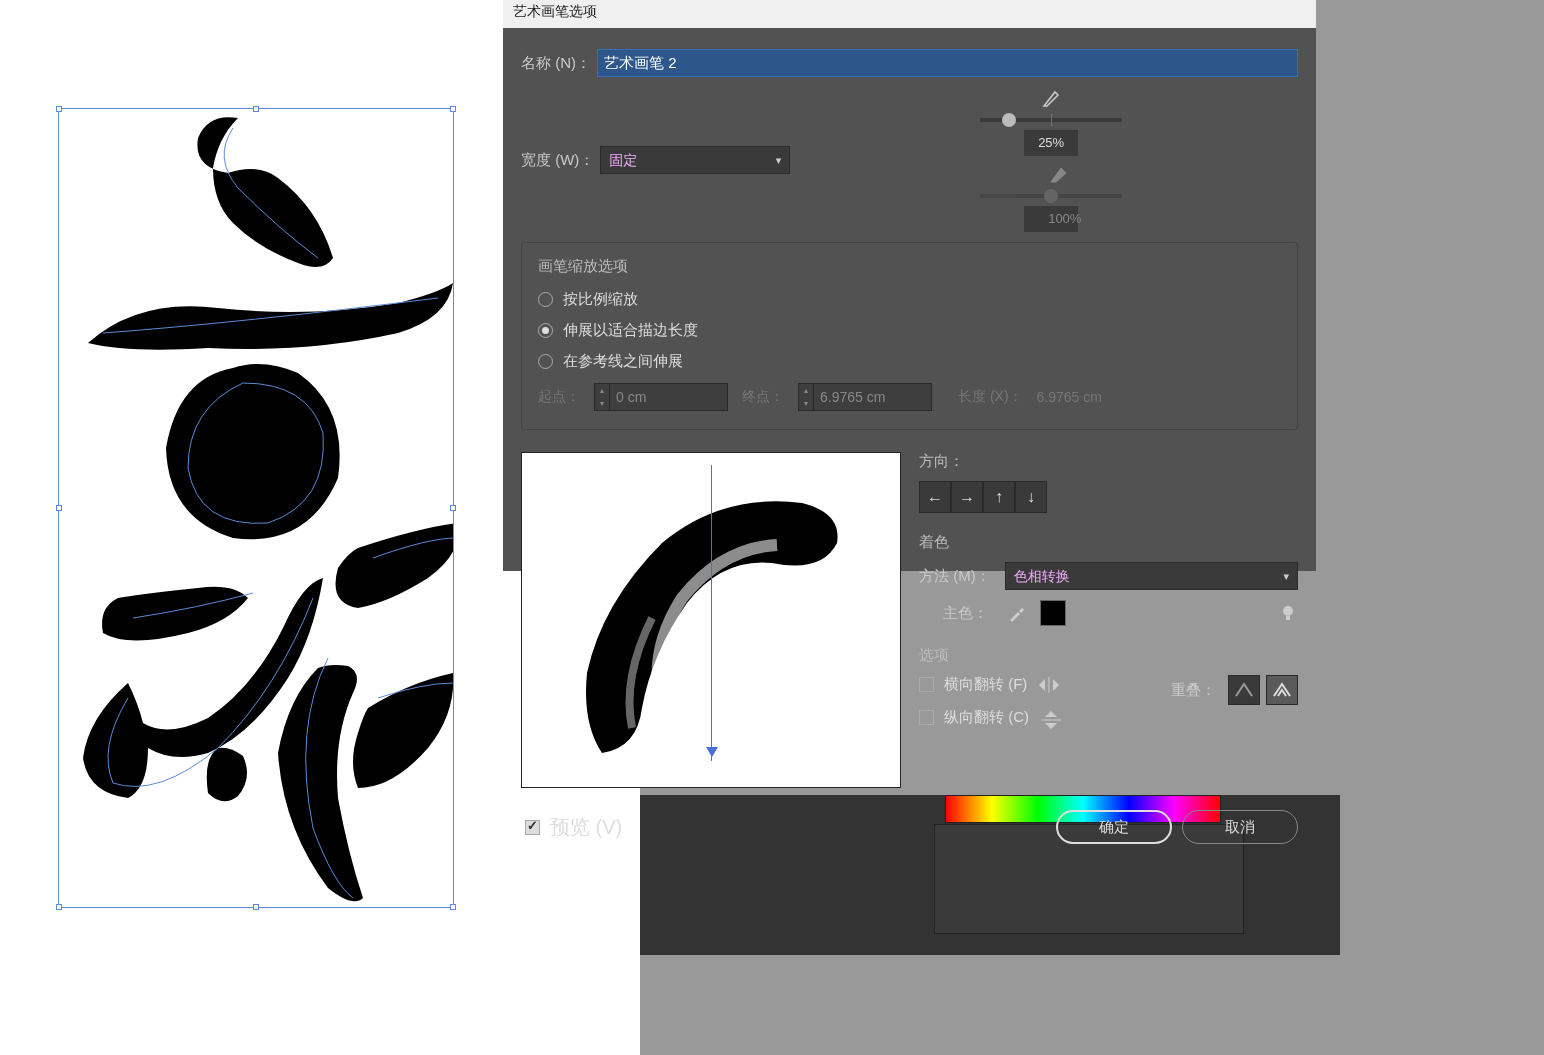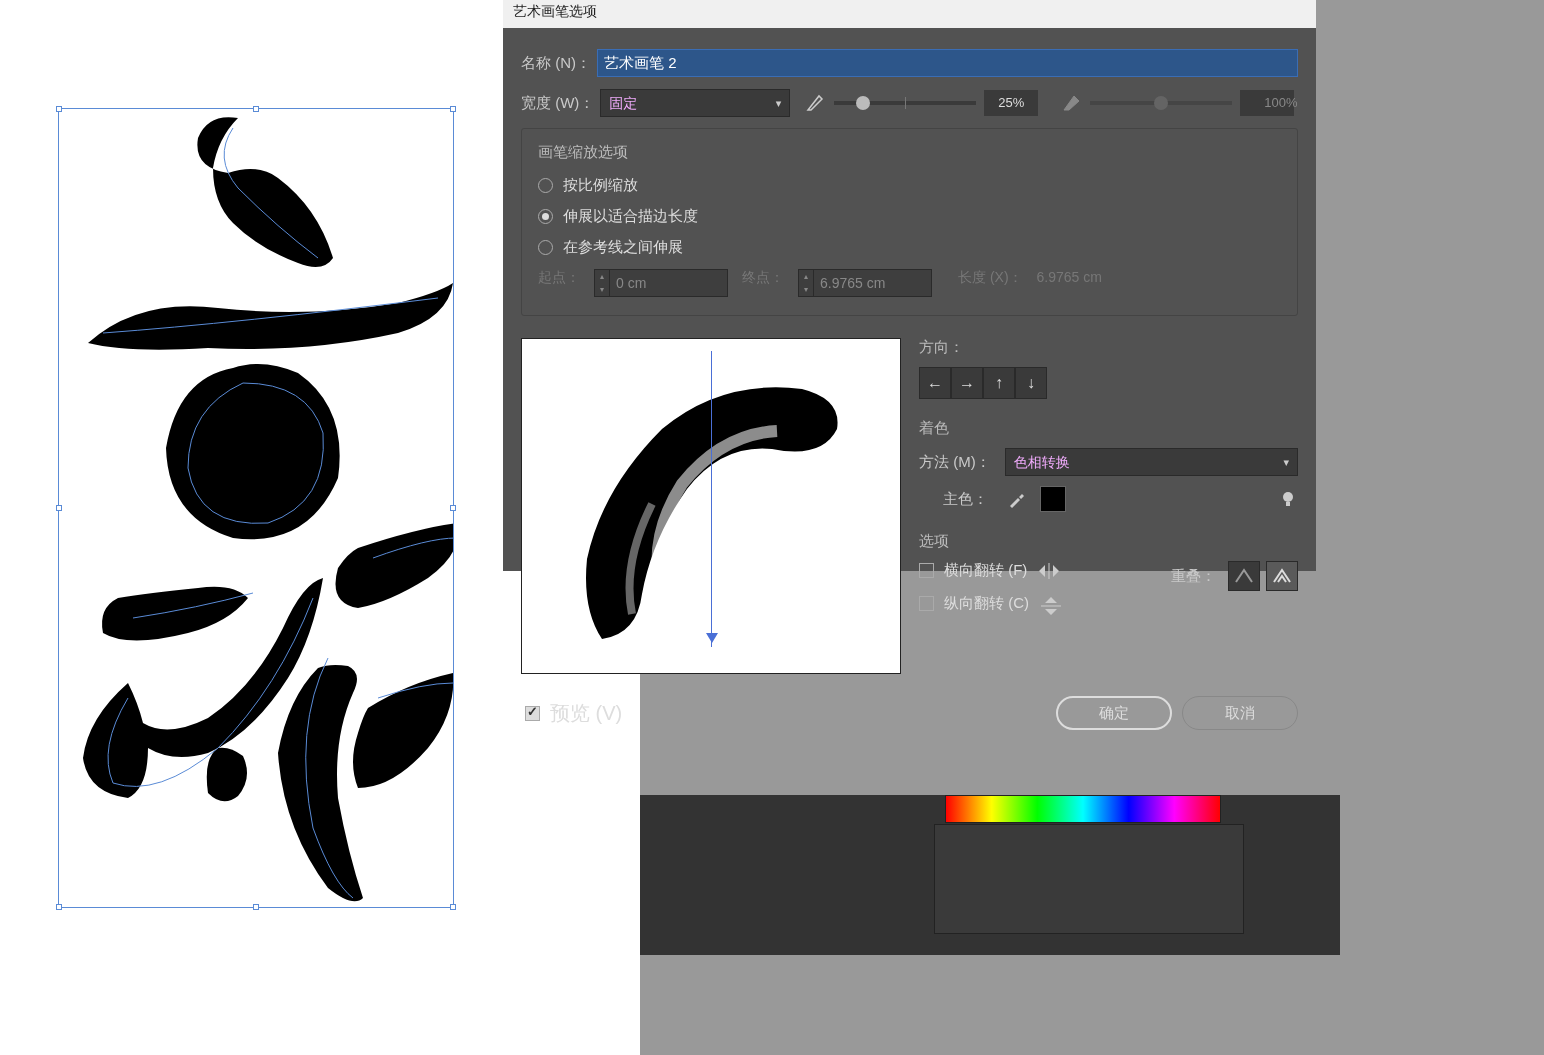--- a/index.html
+++ b/index.html
@@ -60,21 +60,21 @@
 .pct-box.disabled { color: #888; padding-left: 24px; }
 
 .panel {
   border: 1px solid #444; border-radius: 3px; padding: 14px 16px 18px 16px; margin-top: 8px;
 }
 .panel-title { color: #bbb; font-size: 15px; margin-bottom: 14px; }
 .radio-row { display: flex; align-items: center; margin-bottom: 12px; color: #ddd; font-size: 15px; }
 .radio { width: 15px; height: 15px; border-radius: 50%; border: 1.5px solid #aaa; margin-right: 10px; position: relative; }
 .radio.checked::after { content:""; position:absolute; left:2.5px; top:2.5px; width:7px; height:7px; border-radius:50%; background:#ddd; }
 
-.num-row { display: flex; gap: 14px; margin-top: 6px; }
+.num-row { display: flex; align-items: center; gap: 14px; margin-top: 6px; }
 .num-label { color: #777; font-size: 14px; }
 .spinner { display: flex; align-items: center; }
 .spin-btns { width: 16px; height: 28px; display:flex; flex-direction:column; background:#3e3e3e; border:1px solid #2a2a2a; }
 .spin-btns span { flex:1; display:flex; align-items:center; justify-content:center; font-size:8px; color:#888; }
 .num-input { width: 118px; height: 28px; background: #3e3e3e; border: 1px solid #2a2a2a; border-left:none; color: #888; padding: 0 6px; font-size: 14px; line-height:26px; }
 
 .mid-section { display: flex; gap: 18px; margin-top: 22px; }
 .preview-box {
   width: 380px; height: 336px; background: #fff; border: 1px solid #222;
   position: relative;
@@ -163,21 +163,21 @@
   <div class="dialog-body">
 
     <div class="row">
       <span class="row-label">名称 (N)：</span>
       <input class="text-input" style="background: rgb(45, 86, 138);" value="艺术画笔 2">
     </div>
 
     <div class="row">
       <span class="row-label">宽度 (W)：</span>
       <div class="dropdown">固定</div>
-      <div class="slider-wrap" style="margin-left:14px;">
+      <div class="slider-wrap" style="margin-left:14px;flex-direction:column;">
         <span class="pressure-icon">
           <svg width="20" height="20" viewBox="0 0 20 20">
               <path d="M3 17 L14 3 L17 6 L6 17 Z" fill="none" stroke="#ccc" stroke-width="1.5"></path>
             </svg>
         </span>
         <div class="slider-track">
           <div class="slider-thumb" style="left:22px;"></div>
         </div>
         <div class="pct-box">25%</div>
         <span class="pressure-icon" style="margin-left:14px;">

